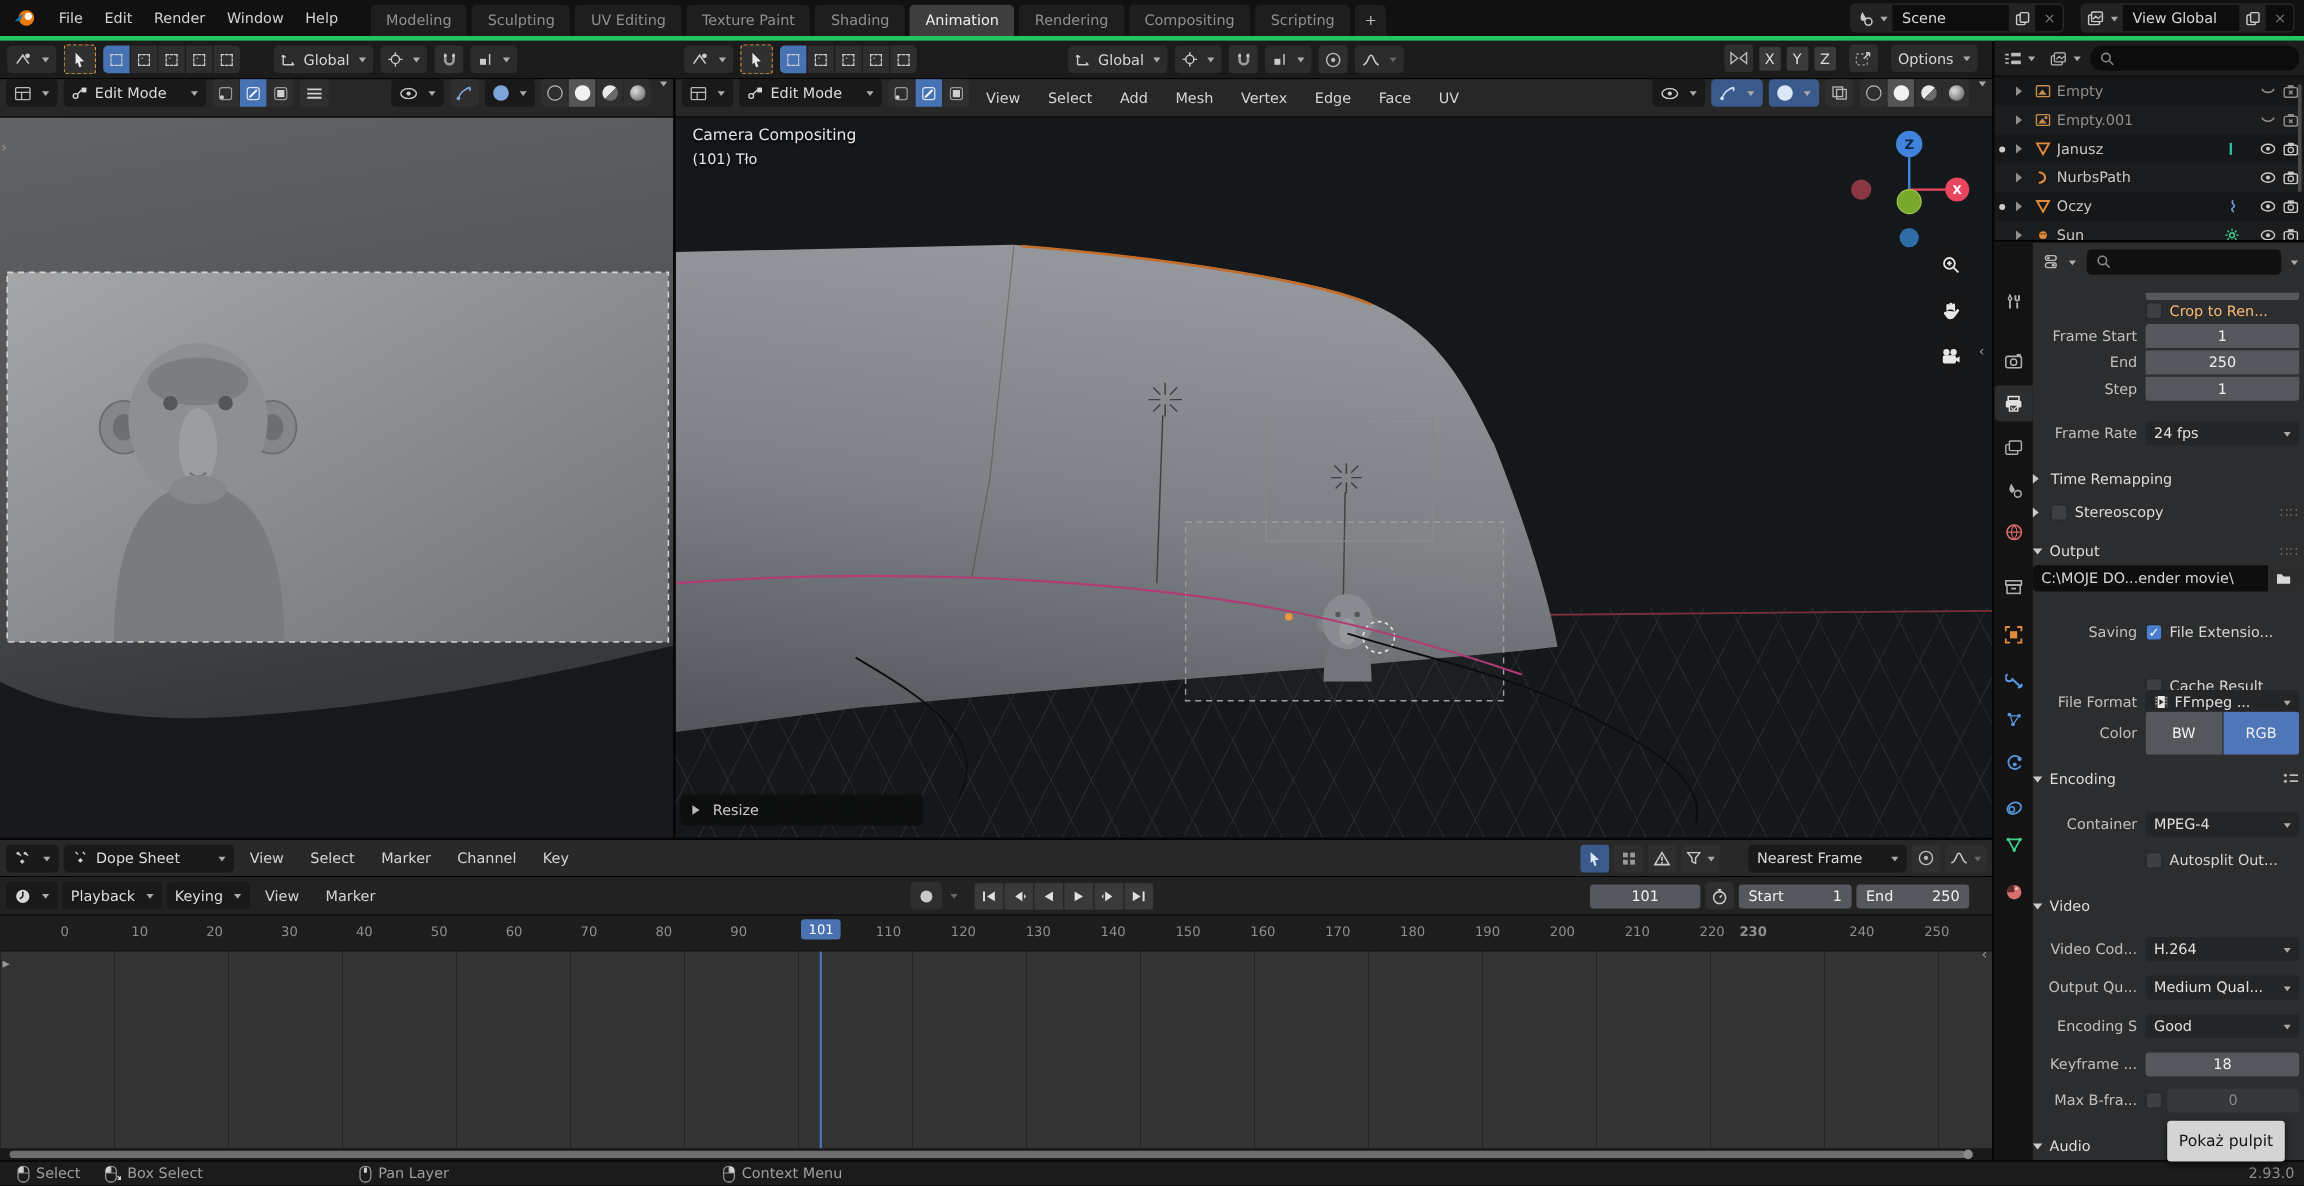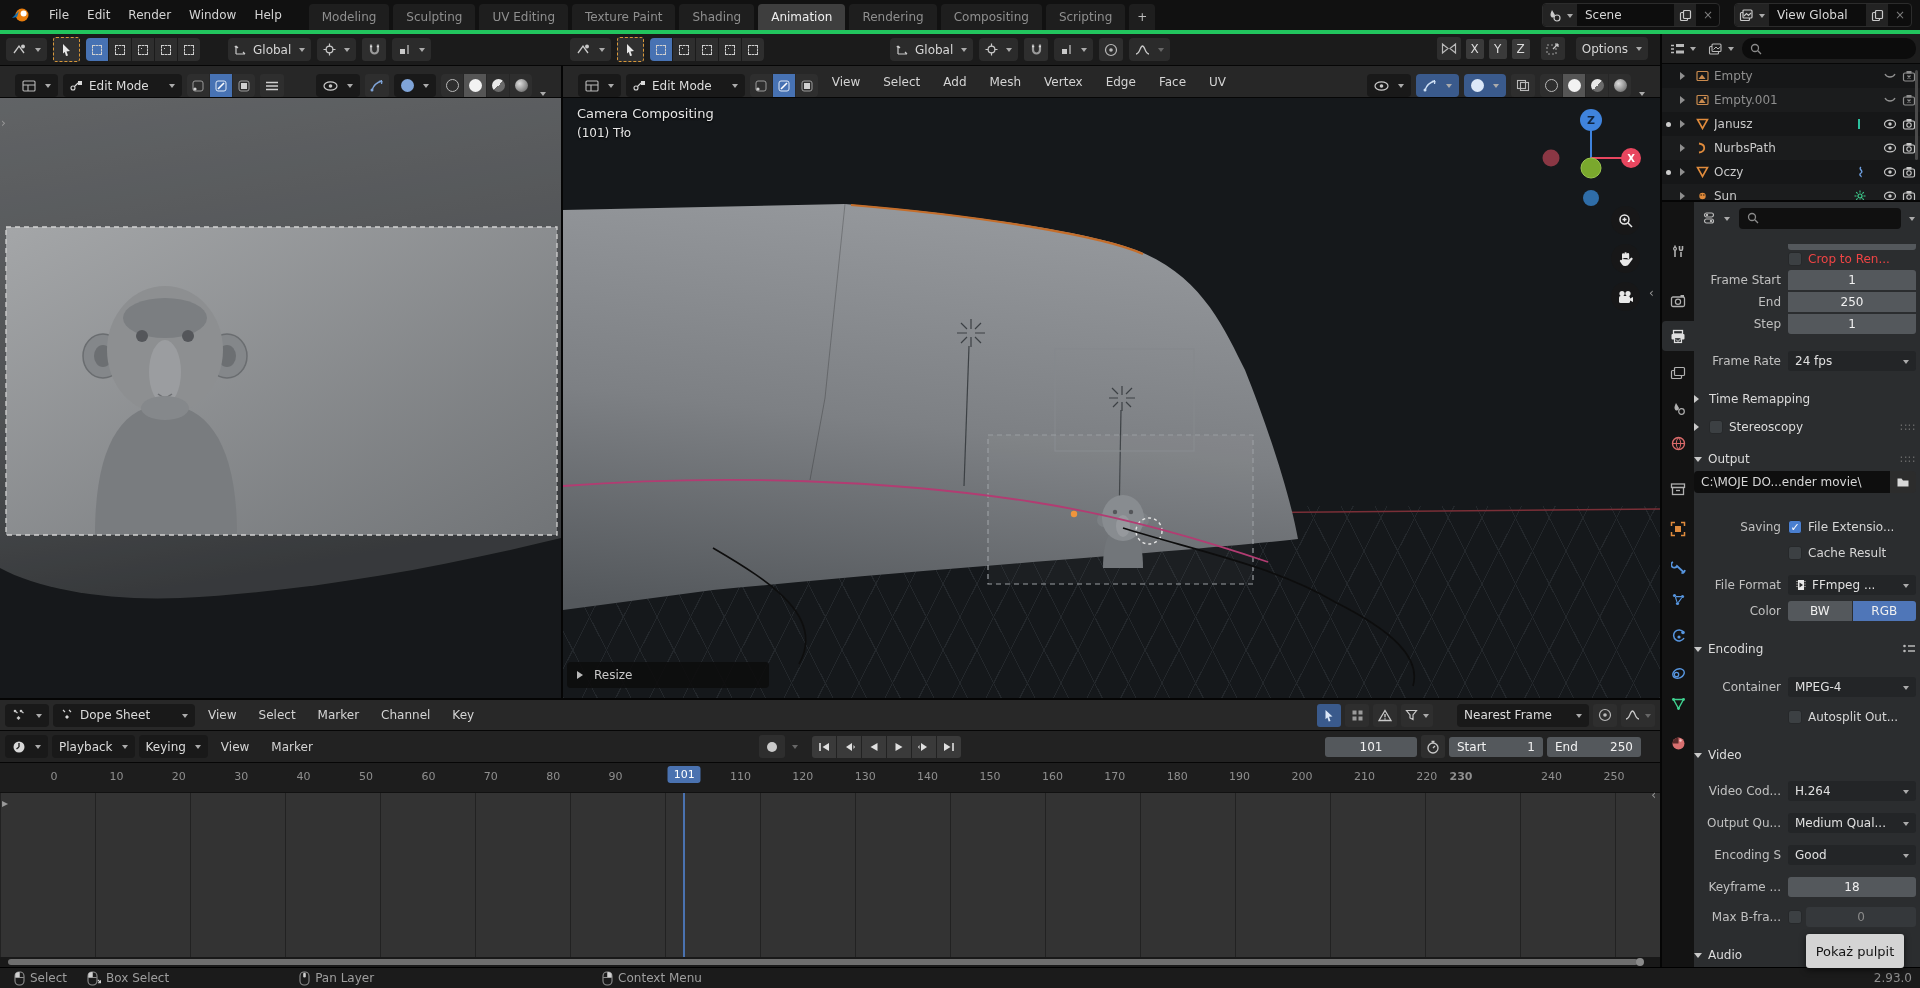--- a/index.html
+++ b/index.html
@@ -27,21 +27,21 @@
   .toolbtn{width:27px;height:25px;background:#303030;border:1px dashed #d9983a;border-radius:3px;display:flex;align-items:center;justify-content:center}
   .segs{display:flex;gap:1px}
   .seg{width:22px;height:23px;background:#2e2e2e;display:flex;align-items:center;justify-content:center}
   .seg:first-child{border-radius:4px 0 0 4px}
   .seg:last-child{border-radius:0 4px 4px 0}
   .seg.on{background:#4772b3}
   .dash-sq{width:10px;height:10px;border:1px dashed #cfcfcf;position:relative}
   .dash-sq.f:after{content:"";position:absolute;left:2px;top:2px;right:5px;bottom:5px;background:#cfcfcf}
   .xyz{width:18px;height:20px;background:#3a3a3a;border-radius:2px;display:flex;align-items:center;justify-content:center;color:#dcdcdc;margin-left:2px}
   
-  .vph{background:#272727;border-bottom:1px solid #060606;display:flex;align-items:flex-end;padding:0 15px;gap:5px}
+  .vph{background:#272727;border-bottom:1px solid #060606;display:flex;align-items:flex-start;padding:0 5px;gap:5px}
   .dd{background:#191919;border-radius:4px;height:23px;display:inline-flex;align-items:center;padding:0 7px;gap:6px;color:#dcdcdc}
   .hbtn{height:23px;min-width:24px;padding:0 4px;background:#2e2e2e;border-radius:3px;display:inline-flex;align-items:center;justify-content:center;gap:2px}
   .ball{width:13px;height:13px;border-radius:50%}
   
   .canvas{overflow:hidden}
   .vtext{position:absolute;color:#e6e6e6;text-shadow:0 1px 2px #000}
   .gridfloor{position:absolute;left:0;top:408px;width:100%;height:192px;background:
     repeating-linear-gradient(63deg,#23272b 0 1px,transparent 1px 30px),
     repeating-linear-gradient(-63deg,#23272b 0 1px,transparent 1px 30px);}
   .floatbtn{position:absolute;width:29px;height:29px;border-radius:50%;background:rgba(24,24,24,.85);display:flex;align-items:center;justify-content:center}
@@ -72,21 +72,21 @@
   .pfield.stack-mid{border-radius:0}
   .pfield.stack-bot{border-radius:0 0 3px 3px}
   .pfield.dim{background:#35383b;color:#8a8a8a}
   .pdd{flex:1;height:20px;background:#232527;border-radius:3px;color:#e0e0e0;display:flex;align-items:center;padding:0 7px;gap:5px}
   .psec{position:absolute;left:32px;right:4px;height:22px;display:flex;align-items:center;gap:6px;color:#dcdcdc}
   .grip{margin-left:auto;color:#6f6f6f;letter-spacing:1px;font-size:11px}
   .cb{width:14px;height:14px;border-radius:3px;background:#3c4043;border:1px solid #26282a;display:flex;align-items:center;justify-content:center;flex:none}
   .cb.on{background:#4a7fd0;color:#fff;font-size:11px}
   .tri-d{width:0;height:0;border:4px solid transparent;border-top:5px solid #c9c9c9;transform:translateY(2px)}
   .tri-rt{width:0;height:0;border:4px solid transparent;border-left:5px solid #c9c9c9}
-  .segbtn{flex:1;height:20px;display:flex;align-items:center;justify-content:center;background:#54585c;color:#f0f0f0}
+  .segbtn{flex:1;height:36px;display:flex;align-items:center;justify-content:center;background:#54585c;color:#f0f0f0}
   .segbtn.on{background:#4f76b8}
   
   .dope{left:0;top:700px;width:1660px;height:267px;background:#242424}
   .dshead{position:absolute;left:0;top:0;width:100%;height:31px;background:#282828;border-bottom:1px solid #060606;display:flex;align-items:center;padding:0 5px;gap:4px}
   .tlhead{position:absolute;left:0;top:31px;width:100%;height:32px;background:#222222;border-bottom:1px solid #060606;display:flex;align-items:center;padding:0 5px;gap:4px}
   .ruler{position:absolute;left:0;top:63px;width:100%;height:30px;background:#1d1d1d;border-bottom:1px solid #111}
   .tick{position:absolute;top:7px;transform:translateX(-50%);color:#8f8f8f;font-size:11px}
   .cfpill{position:absolute;top:3px;transform:translateX(-50%);background:#4a72b0;color:#fff;border-radius:3px;padding:2px 6px;font-size:11px}
   .channels{position:absolute;left:0;top:93px;width:100%;height:164px;background:#2f2f2f;background-image:repeating-linear-gradient(90deg,rgba(0,0,0,.28) 0 1px,rgba(255,255,255,.02) 1px 95px)}
   .playhead{position:absolute;top:93px;height:164px;width:2px;background:#4a72b0;transform:translateX(-50%)}
@@ -905,21 +905,21 @@
     <span class="car"></span>
   </div>
 
   <div class="prow" style="top:34px">
       <span class="plabel"></span>
       <span style="flex:1;height:6px;background:#54585c;border-radius:0 0 3px 3px"></span>
     </div>
   <div class="prow" style="top:46px;color:#8a8a8a">
     <span class="plabel"></span>
       <span class="cb"></span>
-      <span style="margin-left:6px;color:#ef4444">Crop to Ren...</span>
+      <span style="margin-left:6px;color:#fdba74">Crop to Ren...</span>
   </div>
   <div class="prow" style="top:67px">
       <span class="plabel">Frame Start</span>
       <span class="pfield stack-top">1</span>
     </div>
   <div class="prow" style="top:89px">
       <span class="plabel">End</span>
       <span class="pfield stack-mid">250</span>
     </div>
   <div class="prow" style="top:111px">
@@ -954,21 +954,21 @@
       <svg class="ic" width="14" height="12" viewBox="0 0 14 12">
           <path d="M1.5 2.5 h4 l1.5 2 h5.5 v6 h-11Z" fill="#d8d8d8"></path>
         </svg>
     </span>
   </div>
   <div class="prow" style="top:314px">
       <span class="plabel">Saving</span>
       <span class="cb on">✓</span>
       <span style="margin-left:6px">File Extensio...</span>
     </div>
-  <div class="prow" style="top:340px">
+  <div class="prow" style="top:359px">
       <span class="plabel"></span>
       <span class="cb"></span>
       <span style="margin-left:6px">Cache Result</span>
     </div>
   <div class="prow" style="top:372px">
       <span class="plabel">File Format</span>
     <span class="pdd">
       <svg class="ic" width="12" height="12" viewBox="0 0 12 12">
           <rect x="1" y="1" width="10" height="10" fill="#e8e8e8"></rect>
           <rect x="1" y="1" width="2" height="10" fill="#2a2a2a"></rect>

